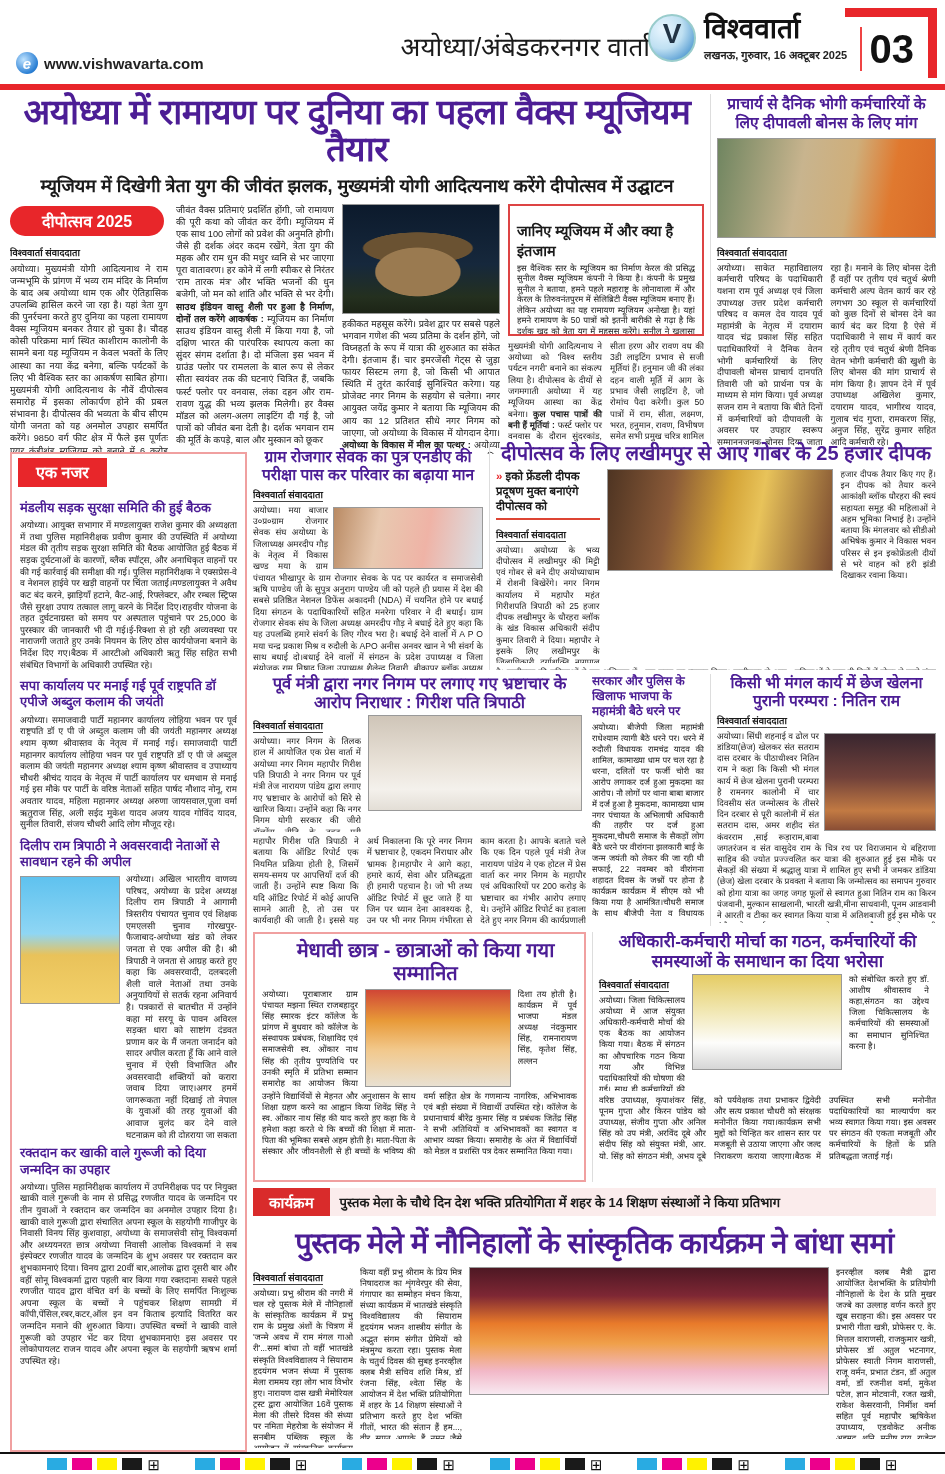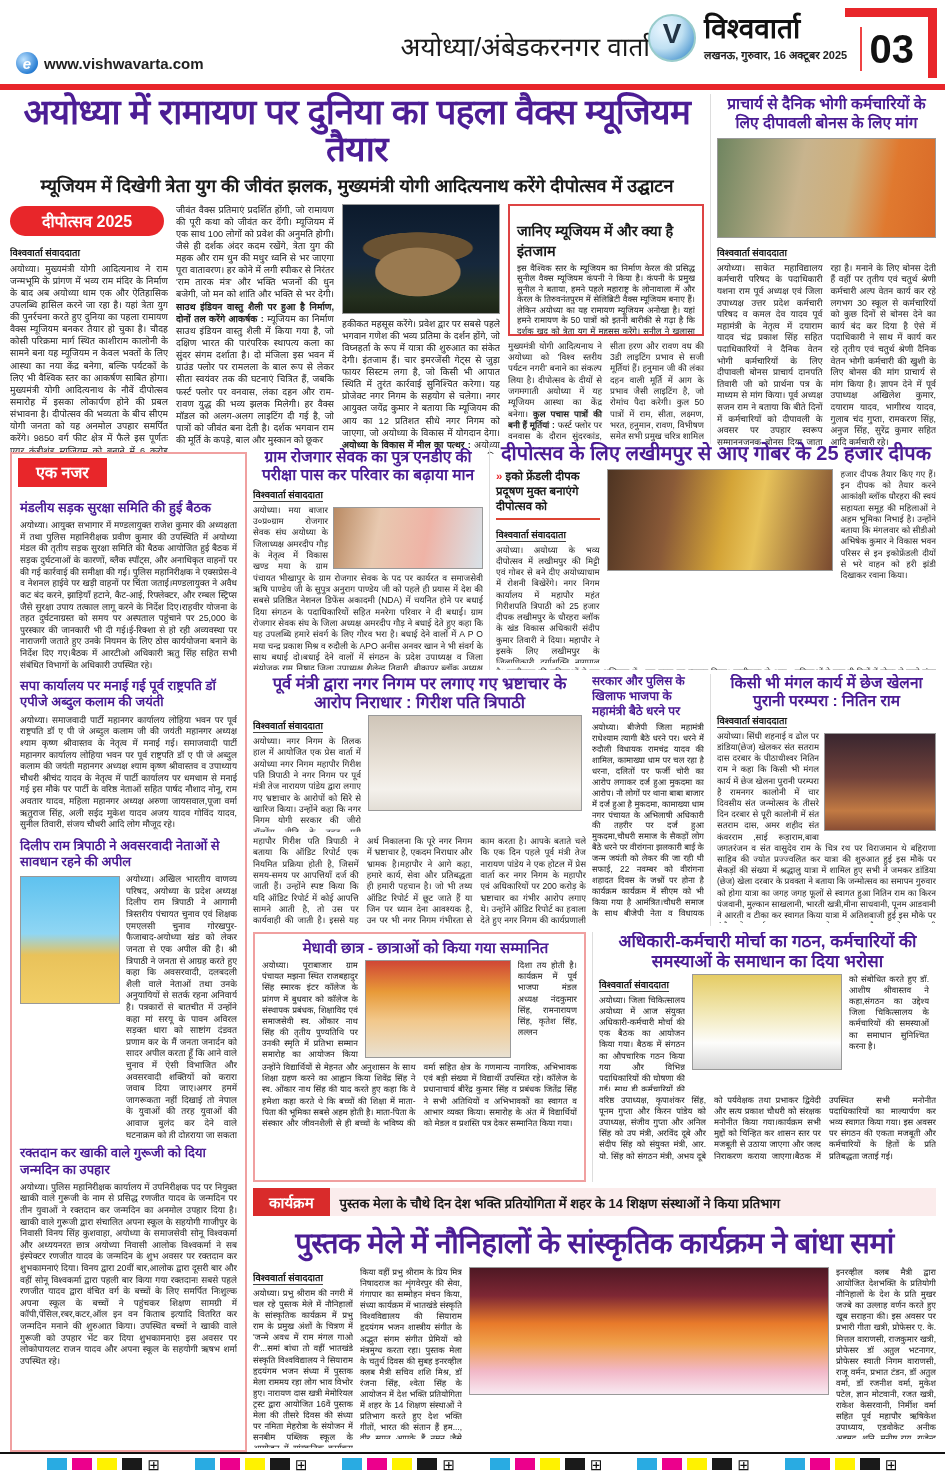--- a/index.html
+++ b/index.html
@@ -95,38 +95,38 @@
   .dharna { left:592px; top:674px; width:112px; height:252px; }
   .dharna h3 { font-size:12px; font-weight:bold; line-height:1.25; }
   .dharna .body { font-size:8.3px; margin-top:3px; height:195px; }
 
   .chhej { left:710px; top:674px; width:226px; height:252px; border-left:1px solid #ddd; padding-left:6px; }
   .chhej h2 { font-size:15.5px; }
   .chhej .photo { float:right; width:112px; height:98px; margin:2px 0 3px 5px; }
   .chhej .body { font-size:8.5px; height:192px; }
 
   .medha { left:253px; top:932px; width:333px; height:250px; border:2px solid #f0a0a0; padding:5px 7px; }
-  .medha h2 { font-size:15px;margin-left:12px; }
+  .medha h2 { font-size:20px;margin-left:12px; }
   .medha-row { display:flex; gap:7px; margin-top:4px; }
   .medha .lcol { width:100px; } .medha .rcol { width:62px; }
   .medha .photo { width:152px; height:98px; }
   .medha .body { font-size:8.4px; }
   .medha-bottom { column-count:2; column-gap:8px; font-size:8.4px; margin-top:4px; height:92px; }
 
   .morcha { left:592px; top:932px; width:344px; height:250px; border-left:1px solid #ddd; padding-left:6px; }
   .morcha h2 { font-size:17px; }
   .morcha-row { display:flex; gap:7px; margin-top:3px; }
   .morcha .lcol { width:86px; } .morcha .rcol { width:80px; }
   .morcha .photo { width:150px; height:96px; }
   .morcha .body { font-size:8.4px; }
   .morcha-bottom { column-count:3; column-gap:8px; font-size:8.4px; margin-top:4px; height:78px; }
 
   
   .mela { left:253px; top:1188px; width:683px; height:260px; }
-  .mela-bar { display:flex; align-items:flex-end; background:#fbecec; }
+  .mela-bar { display:flex; align-items:center; background:#fbecec; }
   .mela-label { background:#d92b2b; color:#fff; font-weight:bold; font-size:15px; padding:4px 16px; }
   .mela-kicker { font-weight:bold; font-size:13px; padding:4px 10px; }
   .mela h1 { font-size:29px; font-weight:900; text-align:center; margin-top:6px; letter-spacing:-0.5px; }
   .mela-row { display:flex; gap:7px; margin-top:6px; }
   .mela .c1 { width:100px; } .mela .c2 { width:102px; } .mela .c4 { width:100px; }
   .mela .photowrap { width:360px; }
   .mela .photo { width:360px; height:128px; }
   .mela .caption { column-count:3; column-gap:8px; font-size:7.8px; line-height:1.3; text-align:justify; margin-top:3px; height:36px; overflow:hidden; }
   .mela .body { font-size:8.4px; height:172px; }
 

